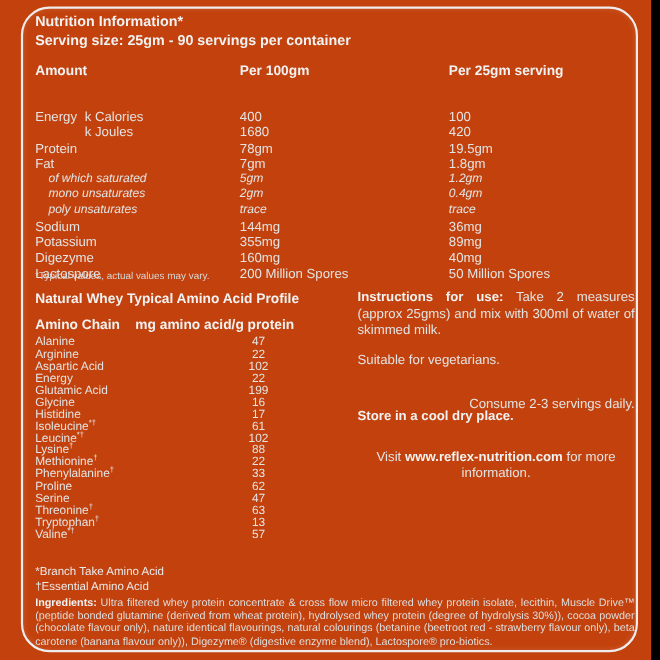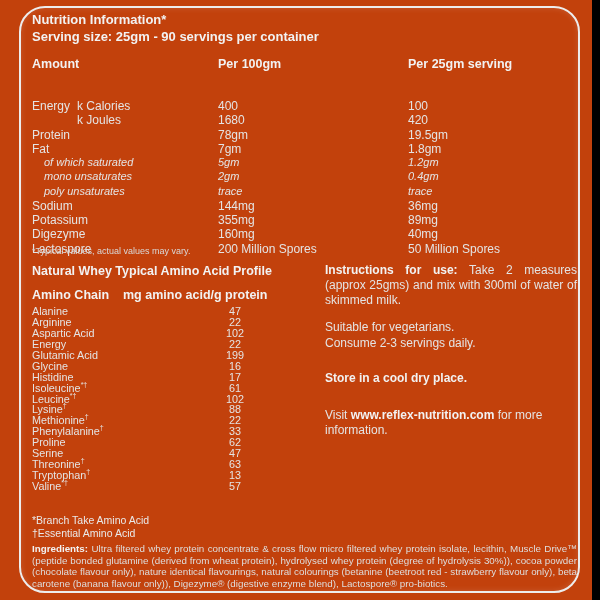--- a/index.html
+++ b/index.html
@@ -39,23 +39,23 @@
   .amino-rows{left:32px;top:306px;width:280px;font-size:10.8px;}
   .a-row{position:relative;height:10.95px;line-height:10.95px;}
   .an{position:absolute;left:0;top:0;white-space:nowrap;}
   .an sup{font-size:7px;line-height:0;}
   .av{position:absolute;left:153px;top:0;width:100px;text-align:center;}
   .amino-notes{left:32px;top:514px;font-size:10.5px;line-height:13px;color:#e9e9e9;}
   
   .rcol{left:325px;width:252px;font-size:12px;line-height:15px;}
   .just{text-align:justify;}
   .instructions{top:263px;}
-  .veg{top:320px;} .consume{top:336px;}
+  .veg{top:320px;} .consume{top:360px;text-align:right;}
   .store{top:371px;font-weight:bold;color:#f2f2f2;}
-  .visit{top:408px;}
+  .visit{top:408px;text-align:center;}
   
   .ingredients{left:32px;top:543px;width:545px;font-size:9.8px;line-height:11.6px;text-align:justify;color:#dedede;}
 </style>
 </head>
 <body>
 
 <div class="stage">
   <div class="label-border"></div>
 
   <div class="abs hdr">

